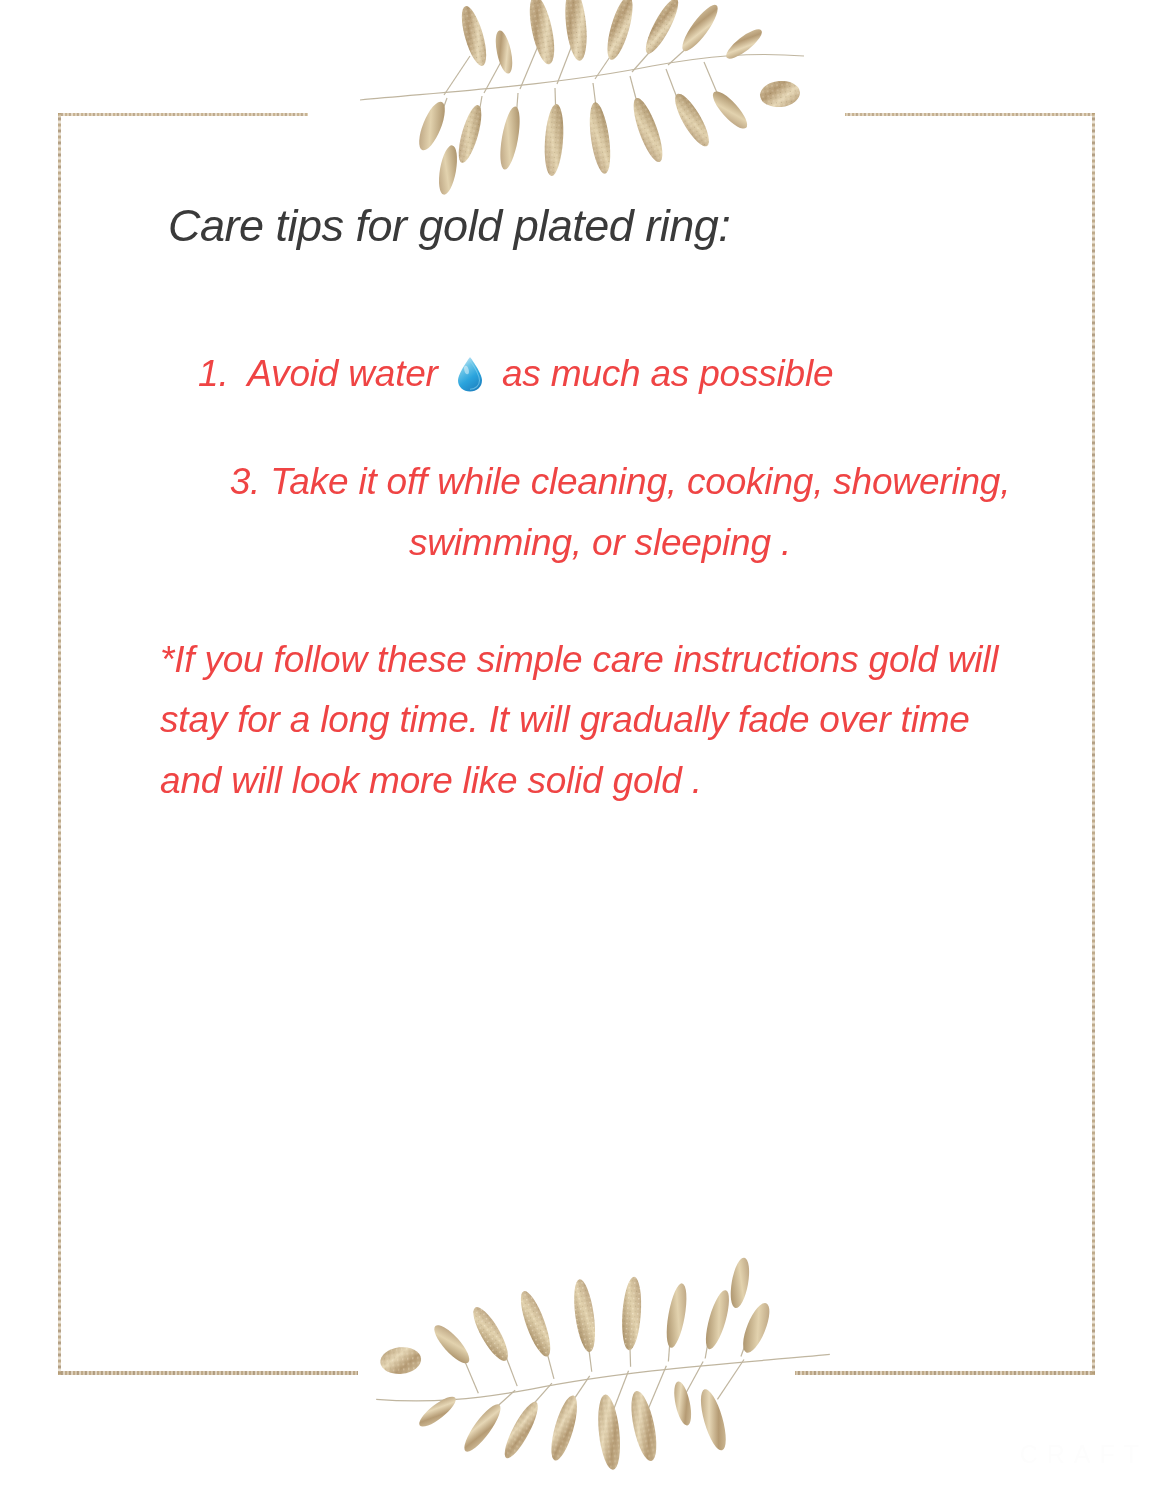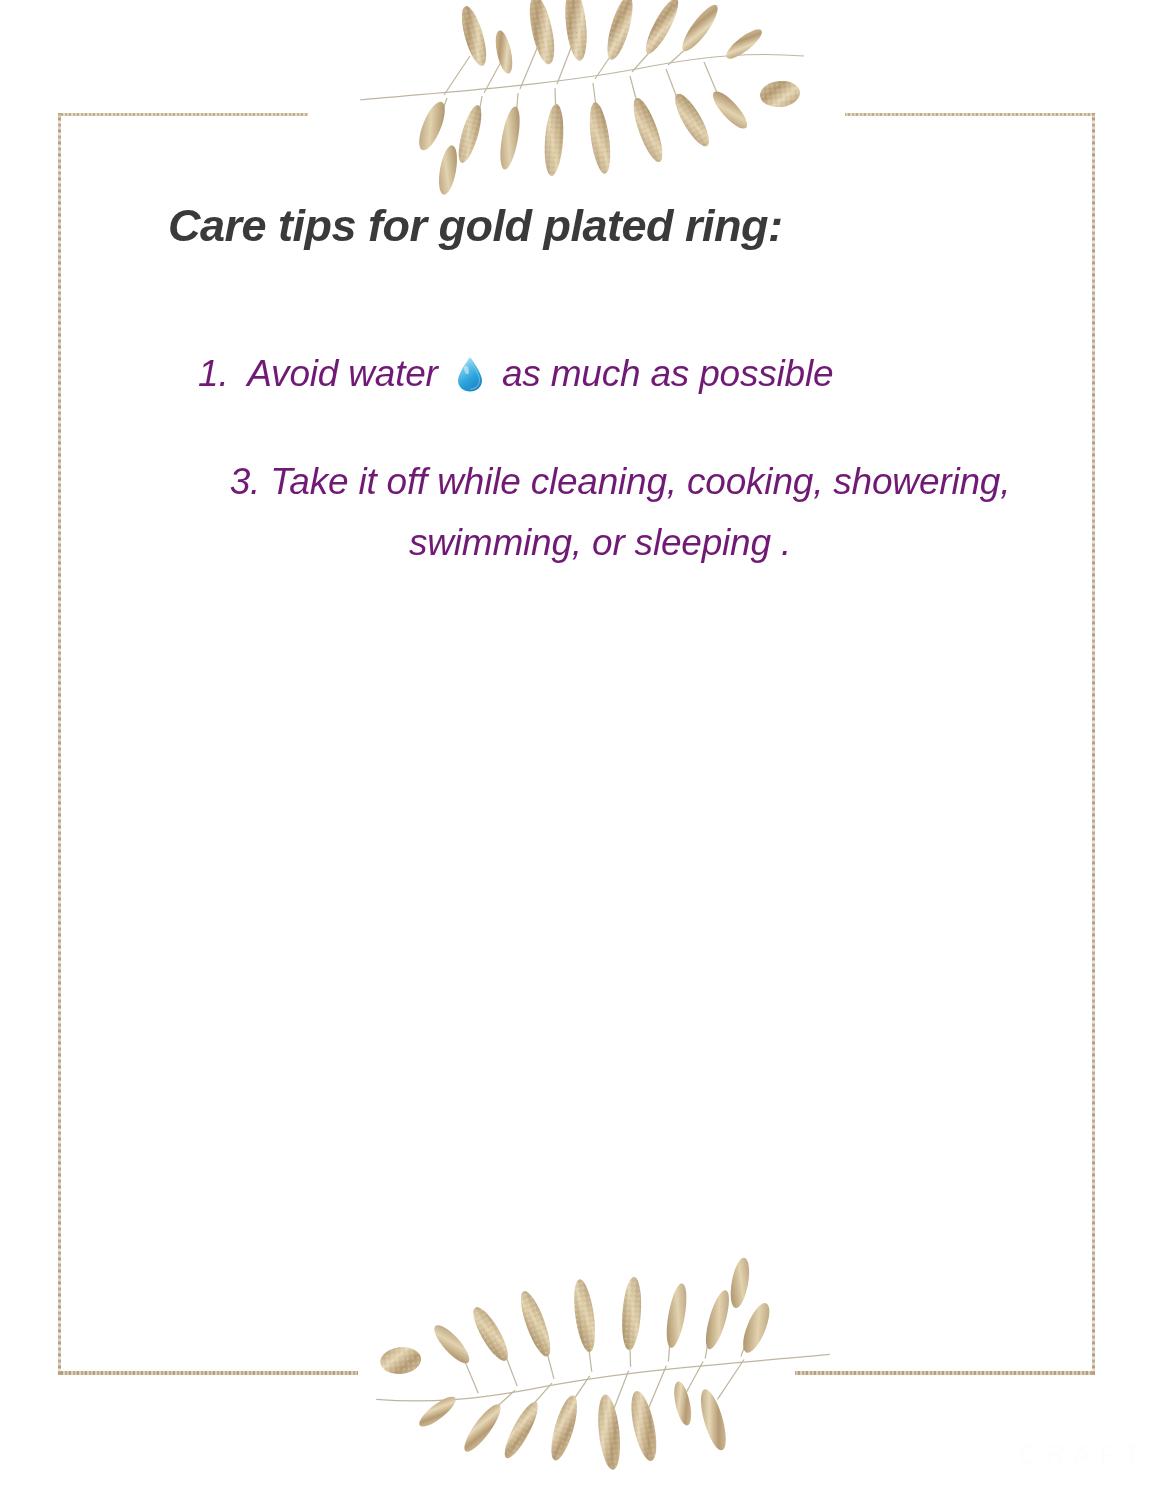--- a/index.html
+++ b/index.html
@@ -107,34 +107,34 @@
   
   .content {
     position: absolute;
     left: 160px;
     top: 200px;
     width: 880px;
     color: #3a3a3a;
   }
   #title {
     font-size: 45px;
-    font-weight: bold;
+    font-weight: normal;
     font-style: italic;
     letter-spacing: -0.5px;
     line-height: 1.15;
     margin: 0 0 92px 8px;
     color: #3a3a3a;
     white-space: nowrap;
   }
   .tip {
     font-size: 37px;
     font-style: italic;
     line-height: 1.64;
     margin: 0 0 46px 0;
-    color: #701a75;
+    color: #ef4444;
     letter-spacing: -0.2px;
   }
   #tip-1 { text-indent: 38px; margin-bottom: 48px; }
   #tip-2 { text-indent: 42px; margin-bottom: 52px; }
   #tip-3 { text-indent: 40px; margin-bottom: 56px; text-align: center; }
   #note   { text-indent: 0px;  margin-bottom: 0; }
 
   .drop-icon {
     display: inline-block;
     vertical-align: -6px;
@@ -326,17 +326,18 @@
       </svg>
       <span>as much as possible</span>
     </p>
 
 
     <p class="tip" id="tip-3">
       <span>3.</span>
       <span>Take it off while cleaning, cooking, showering, swimming, or sleeping .</span>
     </p>
 
+    <p class="tip" id="note">*If you follow these simple care instructions gold will stay for a long time. It will gradually fade over time and will look more like solid gold .</p>
   </div>
 
   <div id="watermark">CRAFT</div>
 
 </div>
 
 </body></html>

